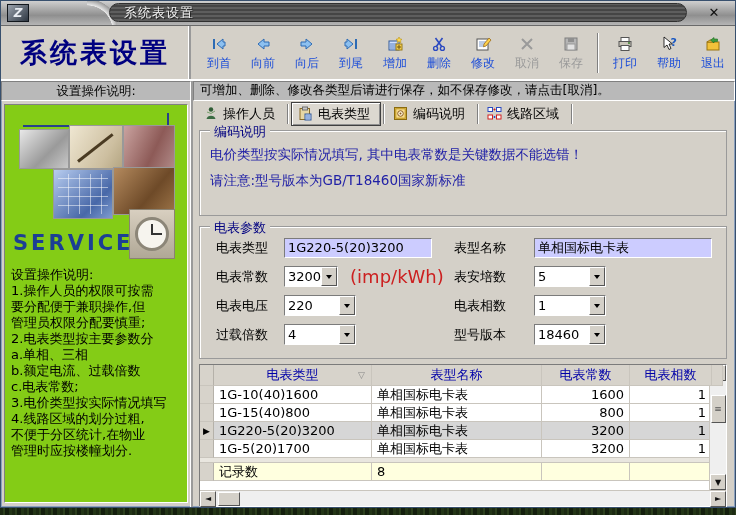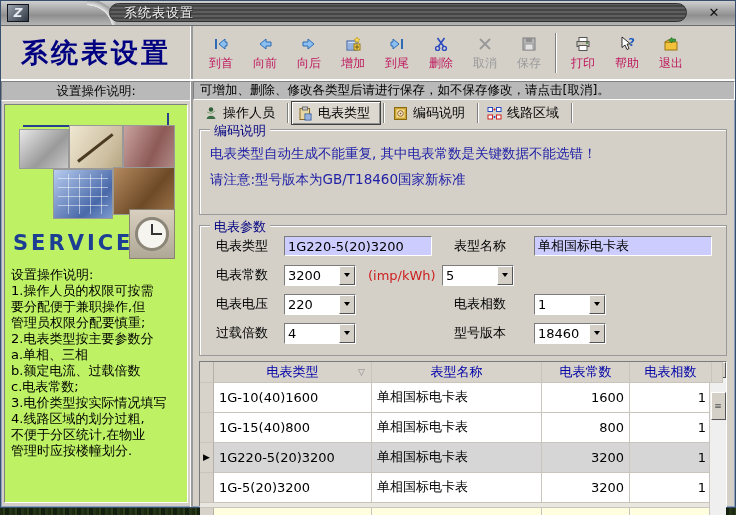--- a/index.html
+++ b/index.html
@@ -27,36 +27,36 @@
     font-size:13px; font-weight:bold; display:flex; align-items:center; justify-content:center; cursor:default; }
 
   
   .header { display:flex; height:55px; border-bottom:2px solid; border-color:#808080 transparent #ffffff transparent; background:var(--panel-gray,#d4d0c8); }
   .app-title { width:192px; display:flex; align-items:center; justify-content:center;
     font-size:27px; font-weight:bold; color:var(--accent-navy,#000080); letter-spacing:3px;
     border-right:2px solid #9a9a9a; box-shadow: inset -1px 0 0 #fff; }
   .toolbar { flex:1; display:flex; align-items:center; padding-left:6px; }
   .tbtn { width:44px; height:48px; display:flex; flex-direction:column; align-items:center; justify-content:center; gap:1px; cursor:default; }
   .tbtn .ticon { width:20px; height:20px; display:flex; align-items:center; justify-content:center; }
-  .tbtn .tlabel { font-size:12px; color:#be185d; white-space:nowrap; }
+  .tbtn .tlabel { font-size:12px; color:#1d4ed8; white-space:nowrap; }
   .tbtn.disabled .tlabel { color:#9a9a9a; }
   .tsep { width:2px; height:40px; margin:0 4px; border-left:1px solid #808080; border-right:1px solid #fff; }
 
   
   .content { display:flex; height:426px; }
   .sidebar { width:192px; border-right:2px solid #9a9a9a; box-shadow: inset -1px 0 0 #fff; display:flex; flex-direction:column; }
   .main { flex:1; display:flex; flex-direction:column; min-width:0; }
 
   .banner { height:20px; background:var(--banner-gray,#b9b9b9); border:1px solid; border-color:#808080 #fff #fff #808080;
     font-size:12.5px; color:#000; display:flex; align-items:center; }
   .sidebar .banner { justify-content:center; }
   .main .banner { padding-left:6px; }
 
   
-  .side-panel { flex:1; margin:3px 3px 4px 3px; background:#bef264; border:1px solid; border-color:#808080 #fff #fff #808080; overflow:hidden; padding:4px 8px 0 6px; }
+  .side-panel { flex:1; margin:3px 3px 4px 3px; background:#84cc16; border:1px solid; border-color:#808080 #fff #fff #808080; overflow:hidden; padding:4px 8px 0 6px; }
   .collage { position:relative; height:152px; }
   .collage .hline { position:absolute; left:12px; right:4px; top:16px; height:2px; background:#27408b; }
   .collage .vline { position:absolute; right:10px; top:4px; bottom:6px; width:2px; background:#27408b; }
   .tile { position:absolute; border:1px solid #999; }
   .t1 { left:8px;  top:20px; width:50px; height:40px; background:linear-gradient(135deg,#e8e8e8,#9a9a9a 60%,#c9c9c9); }
   .t2 { left:58px; top:16px; width:54px; height:44px; background:linear-gradient(120deg,#efe7d2,#cdbfa0 70%,#b4a582); }
   .t2:before { content:""; position:absolute; left:8px; top:34px; width:44px; height:3px; background:#4a3b22; transform:rotate(-38deg); transform-origin:left; }
   .t3 { left:112px; top:16px; width:52px; height:44px; background:linear-gradient(115deg,#caa3a0,#8d5a57 60%,#b08a88); }
   .t4 { left:42px; top:60px; width:60px; height:50px; background:linear-gradient(135deg,#b8cdf0,#4868a8 70%,#7e9cd0); }
   .t4:before { content:""; position:absolute; inset:4px; background:
@@ -88,27 +88,27 @@
   .flabel { font-size:13px; color:#000; }
   .fl1 { width:78px; padding-left:10px; }
   .fl2 { width:92px; padding-left:12px; }
   .fzone1 { width:158px; display:flex; align-items:center; }
   .tinput { height:20px; background:var(--input-lavender,#ccccff); border:1px solid; border-color:#7b7b7b #fff #fff #7b7b7b; font-size:13px; font-family:inherit; color:#000; padding:0 3px; }
   .w148 { width:148px; } .w178 { width:178px; }
   .dd { display:flex; height:21px; border:1px solid; border-color:#7b7b7b #fff #fff #7b7b7b; background:#fff; width:72px; }
   .dd .dd-txt { flex:1; font-size:13px; padding:2px 0 0 3px; color:#000; }
   .dd .dd-btn { width:16px; background:var(--panel-gray,#d4d0c8); border:1px solid; border-color:#fff #555 #555 #fff; display:flex; align-items:center; justify-content:center; }
   .dd .dd-btn i { width:0; height:0; border-left:3px solid transparent; border-right:3px solid transparent; border-top:4px solid #000; }
-  .unit { font-size:13px; color:var(--unit-red,#cc2020); margin-left:12px; white-space:nowrap; }
+  .unit { font-size:18px; color:var(--unit-red,#cc2020); margin-left:12px; white-space:nowrap; }
 
   
   .gridwrap { margin:5px 8px 0 6px; border:1px solid; border-color:#7b7b7b #fff #fff #7b7b7b; background:#fff; display:flex; flex-direction:column; height:146px; }
   .gridrowzone { display:flex; flex:1; }
   .grid { flex:1; display:flex; flex-direction:column; min-width:0; }
-  .grow { display:flex; height:30px; }
+  .grow { display:flex; height:18px; }
   .ghead { height:21px; background:#d7d3cb; }
   .gcell { border-right:1px solid #c9c5bd; border-bottom:1px solid #c9c5bd; font-size:13px; display:flex; align-items:center; padding:0 5px; overflow:hidden; white-space:nowrap; background:#fff; }
   .ghead .gcell { background:#d7d3cb; color:var(--header-blue,#0000a0); justify-content:center; position:relative; }
   .ind { width:14px; flex:none; background:#d7d3cb; border-right:1px solid #b5b1a9; border-bottom:1px solid #c9c5bd; font-size:9px; display:flex; align-items:center; justify-content:center; color:#000; }
   .c1 { width:158px; flex:none; } .c2 { width:170px; flex:none; } .c3 { width:88px; flex:none; } .c4 { width:82px; flex:none; } .cfill { flex:1; }
   .num { justify-content:flex-end; }
   .grow.selected .gcell { background:#d6d6d6; }
   .gsep { height:5px; background:#e9e6df; border-bottom:1px solid #c9c5bd; }
   .gfoot .gcell { background:var(--footer-yellow,#ffffdf); }
   .sorticon { position:absolute; right:6px; font-size:9px; color:#888; }
@@ -162,47 +162,57 @@
         <span class="ticon">
           <svg width="18" height="16" viewBox="0 0 16 16">
               <path d="M7 3 L13 8 L7 13 V10 H2 V6 H7 Z" fill="#8cc0f0" stroke="#2d6bb4"></path>
             </svg>
         </span>
         <span class="tlabel">向后</span>
       </div>
       <div class="tbtn">
         <span class="ticon">
           <svg width="18" height="16" viewBox="0 0 16 16">
+              <path d="M12 3h2v10h-2z" fill="#2d6bb4"></path>
+              <path d="M4 3 L10 8 L4 13 V10 H2 V6 H4 Z" fill="#8cc0f0" stroke="#2d6bb4"></path>
+            </svg>
+        </span>
+        <span class="tlabel">到尾</span>
+      </div>
+      <div class="tbtn">
+        <span class="ticon">
+          <svg width="18" height="16" viewBox="0 0 16 16">
               <rect x="2" y="5" width="10" height="9" fill="#cfe0ff" stroke="#335a99"></rect>
               <path d="M3 8h8M3 10h8M3 12h6" stroke="#5a82c0"></path>
               <rect x="9" y="8" width="6" height="6" fill="#f3cf52" stroke="#9a7b16"></rect>
               <path d="M12 9v4M10 11h4" stroke="#6b5410"></path>
               <path d="M12 1l1 2 2 .3-1.5 1.4.4 2L12 5.6 10.1 6.7l.4-2L9 3.3 11 3z" fill="#ffd84d" stroke="#b08a00" stroke-width=".5"></path>
             </svg>
         </span>
         <span class="tlabel">增加</span>
       </div>
       <div class="tbtn">
         <span class="ticon">
           <svg width="18" height="16" viewBox="0 0 16 16">
-              <path d="M12 3h2v10h-2z" fill="#2d6bb4"></path>
-              <path d="M4 3 L10 8 L4 13 V10 H2 V6 H4 Z" fill="#8cc0f0" stroke="#2d6bb4"></path>
-            </svg>
-        </span>
-        <span class="tlabel">到尾</span>
-      </div>
-      <div class="tbtn">
-        <span class="ticon">
-          <svg width="18" height="16" viewBox="0 0 16 16">
               <path d="M4.5 2 L11 11 M11.5 2 L5 11" stroke="#2b49c0" stroke-width="1.6"></path>
               <circle cx="4.6" cy="12.4" r="2" fill="none" stroke="#2b49c0" stroke-width="1.4"></circle>
               <circle cx="11.4" cy="12.4" r="2" fill="none" stroke="#2b49c0" stroke-width="1.4"></circle>
             </svg>
         </span>
         <span class="tlabel">删除</span>
+      </div>
+      <div class="tbtn">
+        <span class="ticon">
+          <svg width="18" height="16" viewBox="0 0 16 16">
+              <rect x="2" y="3" width="11" height="11" fill="#fff" stroke="#555"></rect>
+              <path d="M4 6h7M4 8h7M4 10h5" stroke="#7b98c8"></path>
+              <path d="M9 8 L14 2 L16 4 L11 10 L8.5 10.8 Z" fill="#ffd24d" stroke="#9a6b1a" stroke-width=".8"></path>
+            </svg>
+        </span>
+        <span class="tlabel">修改</span>
       </div>
       <div class="tbtn disabled">
         <span class="ticon">
           <svg width="18" height="16" viewBox="0 0 16 16">
               <path d="M3 3 L13 13 M13 3 L3 13" stroke="#9a9a9a" stroke-width="2"></path>
             </svg>
         </span>
         <span class="tlabel">取消</span>
       </div>
       <div class="tbtn disabled">
@@ -335,21 +345,21 @@
                 <path d="M6.5 11h2M7.5 10v2" stroke="#2b49c0"></path>
               </svg>
           </span>
           <span>线路区域</span>
         </div>
         <div class="tab-sep"></div>
       </div>
 
       <div class="gbox codingbox">
         <span class="gtitle">编码说明</span>
-        <div class="note">电表类型自动生成不能重复, 其中电表常数是关键数据不能选错！</div>
+        <div class="note">电价类型按实际情况填写, 其中电表常数是关键数据不能选错！</div>
         <div class="note">请注意:型号版本为GB/T18460国家新标准</div>
       </div>
 
       <div class="gbox paramsbox">
         <span class="gtitle">电表参数</span>
 
         <div class="frow">
           <span class="flabel fl1">电表类型</span>
           <span class="fzone1">
             <input class="tinput w148" value="1G220-5(20)3200" style="">
@@ -362,20 +372,21 @@
           <span class="flabel fl1">电表常数</span>
           <span class="fzone1">
             <span class="dd">
               <span class="dd-txt">3200</span>
               <span class="dd-btn">
                   <i></i>
                 </span>
             </span>
             <span class="unit">(imp/kWh)</span>
           </span>
+          <span class="flabel fl2">表安培数</span>
           <span class="dd">
             <span class="dd-txt">5</span>
             <span class="dd-btn">
                 <i></i>
               </span>
           </span>
         </div>
 
         <div class="frow">
           <span class="flabel fl1">电表电压</span>
@@ -456,21 +467,21 @@
             <div class="grow selected">
               <div class="ind">▶</div>
               <div class="gcell c1">1G220-5(20)3200</div>
               <div class="gcell c2">单相国标电卡表</div>
               <div class="gcell c3 num">3200</div>
               <div class="gcell c4 num">1</div>
               <div class="gcell cfill"></div>
             </div>
             <div class="grow">
               <div class="ind"></div>
-              <div class="gcell c1">1G-5(20)3200</div>
+              <div class="gcell c1">1G-5(20)1700</div>
               <div class="gcell c2">单相国标电卡表</div>
               <div class="gcell c3 num">3200</div>
               <div class="gcell c4 num">1</div>
               <div class="gcell cfill"></div>
             </div>
 
             <div class="gsep"></div>
 
             <div class="grow gfoot">
               <div class="ind"></div>

